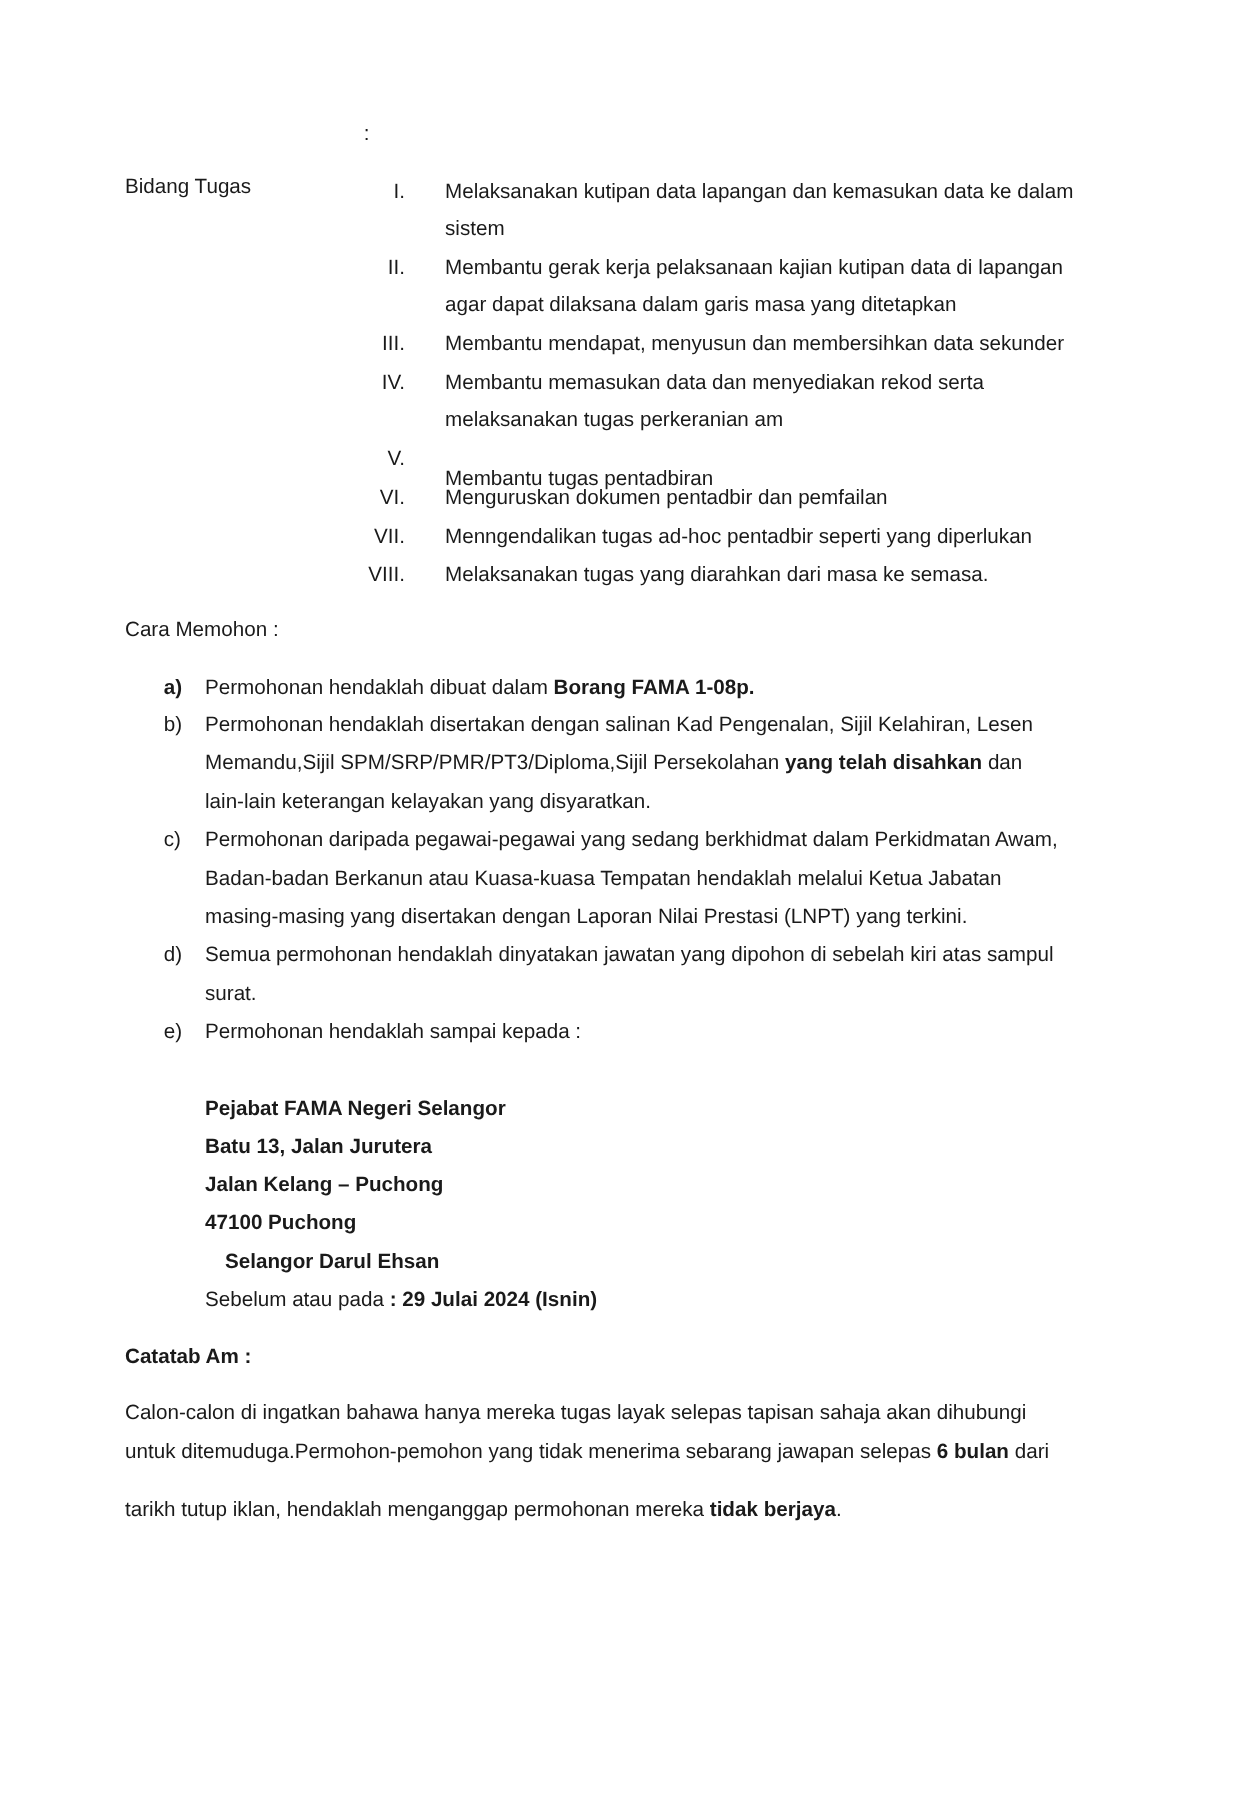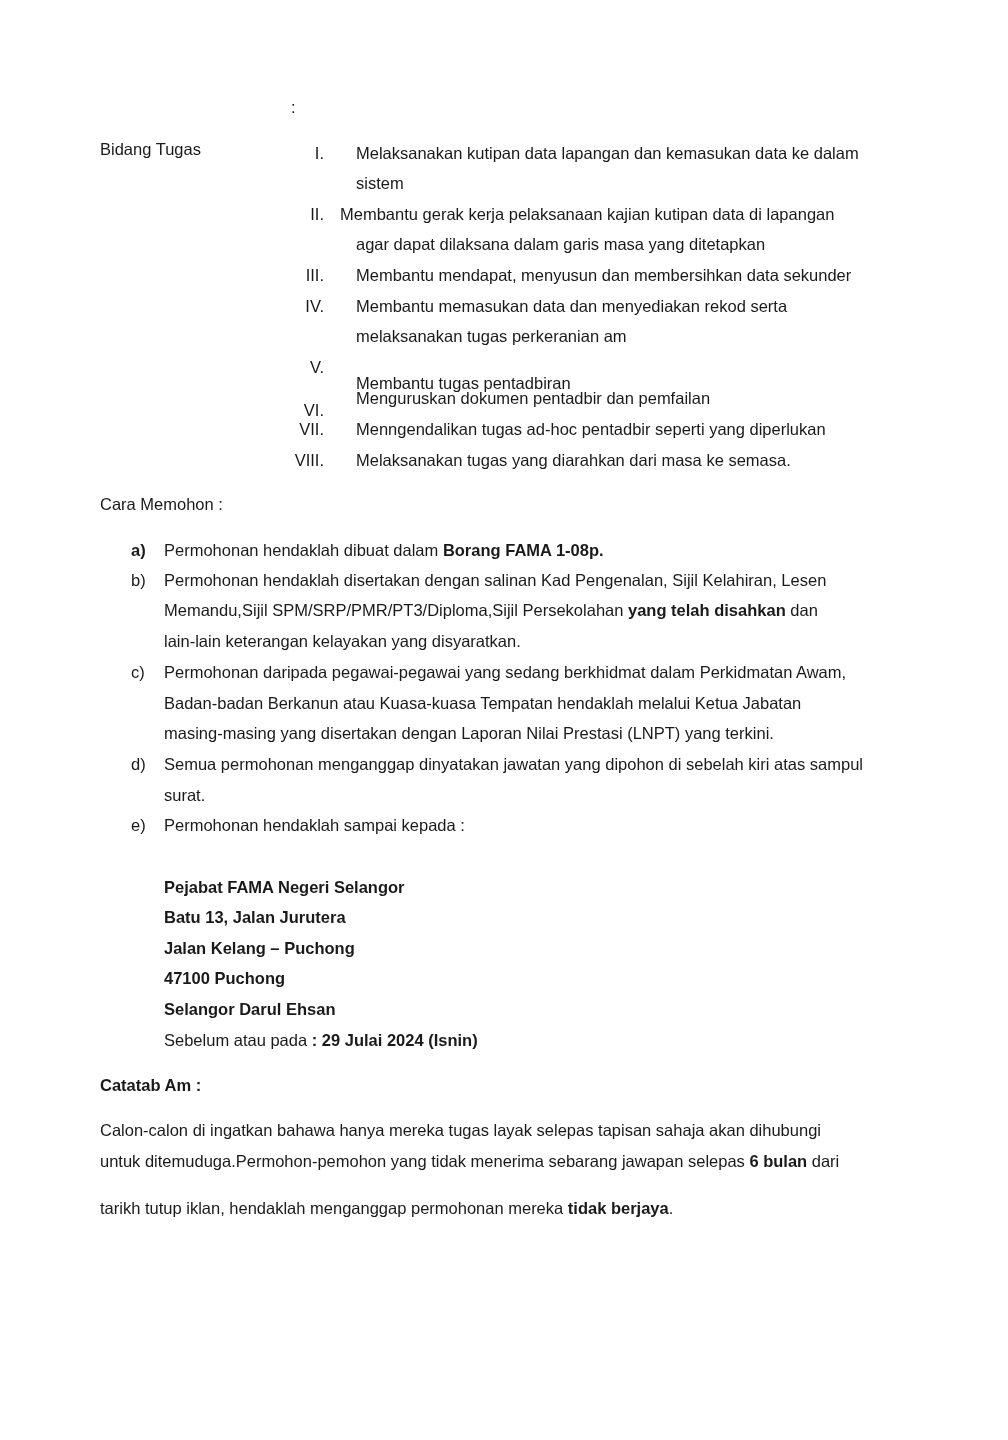--- a/index.html
+++ b/index.html
@@ -30,42 +30,42 @@
 <div>
 
   <div>
     <span class="roman" style="left:264px; top:143px;">I.</span>
     <span class="line" style="left:356px; top:143px;">Melaksanakan kutipan data lapangan dan kemasukan data ke dalam</span>
     <span class="line" style="left:356px; top:173px;">sistem</span>
   </div>
 
   <div>
     <span class="roman" style="left:264px; top:204px;">II.</span>
-    <span class="line" style="left:340px; top:204px;">Membantu gerak kerja pelaksanaan kajian kutipan data  di lapangan</span>
+    <span class="line" style="left:356px; top:204px;">Membantu gerak kerja pelaksanaan kajian kutipan data  di lapangan</span>
     <span class="line" style="left:356px; top:234px;">agar dapat dilaksana dalam garis masa yang ditetapkan</span>
   </div>
 
   <div>
     <span class="roman" style="left:264px; top:265px;">III.</span>
     <span class="line" style="left:356px; top:265px;">Membantu mendapat, menyusun dan membersihkan data sekunder</span>
   </div>
 
   <div>
     <span class="roman" style="left:264px; top:296px;text-align:right;">IV.</span>
     <span class="line" style="left:356px; top:296px;">Membantu memasukan data dan menyediakan rekod serta</span>
     <span class="line" style="left:356px; top:326px;">melaksanakan tugas perkeranian am</span>
   </div>
 
   <div>
     <span class="roman" style="left:264px; top:357px;">V.</span>
     <span class="line" style="left:356px; top:373px;">Membantu tugas pentadbiran</span>
   </div>
 
   <div>
-    <span class="roman" style="left:264px; top:400px;">VI.</span>
+    <span class="roman" style="left:264px; top:388px;">VI.</span>
     <span class="line" style="left:356px; top:388px;">Menguruskan dokumen pentadbir dan pemfailan</span>
   </div>
 
   <div>
     <span class="roman" style="left:264px; top:419px;">VII.</span>
     <span class="line" style="left:356px; top:419px;">Menngendalikan tugas ad-hoc pentadbir seperti yang diperlukan</span>
   </div>
 
   <div>
     <span class="roman" style="left:264px; top:450px;">VIII.</span>
@@ -91,36 +91,36 @@
 
   <div>
     <span class="alpha" style="left:131px; top:662px;">c)</span>
     <span class="line" style="left:164px; top:662px;">Permohonan daripada pegawai-pegawai yang sedang berkhidmat dalam Perkidmatan Awam,</span>
     <span class="line" style="left:164px; top:693px;">Badan-badan Berkanun atau Kuasa-kuasa Tempatan hendaklah melalui Ketua Jabatan</span>
     <span class="line" style="left:164px; top:723px;">masing-masing yang disertakan dengan Laporan Nilai Prestasi (LNPT) yang terkini.</span>
   </div>
 
   <div>
     <span class="alpha" style="left:131px; top:754px;">d)</span>
-    <span class="line" style="left:164px; top:754px;">Semua permohonan menganggap dinyatakan jawatan yang dipohon di sebelah kiri atas sampul</span>
+    <span class="line" style="left:164px; top:754px;">Semua permohonan hendaklah dinyatakan jawatan yang dipohon di sebelah kiri atas sampul</span>
     <span class="line" style="left:164px; top:785px;">surat.</span>
   </div>
 
   <div>
     <span class="alpha" style="left:131px; top:815px;">e)</span>
     <span class="line" style="left:164px; top:815px;">Permohonan hendaklah sampai kepada :</span>
   </div>
 </div>
 
 <div>
   <span class="line b" style="left:164px; top:877px;">Pejabat FAMA Negeri Selangor</span>
   <span class="line b" style="left:164px; top:907px;">Batu 13, Jalan Jurutera</span>
   <span class="line b" style="left:164px; top:938px;">Jalan Kelang – Puchong</span>
   <span class="line b" style="left:164px; top:968px;">47100 Puchong</span>
-  <span class="line b" style="left:164px; top:999px;">Selangor Darul Ehsan</span>
+  <span class="line b" style="left:180px; top:999px;">Selangor Darul Ehsan</span>
   <span class="line" style="left:164px; top:1030px;"><span>Sebelum atau pada </span><b>: 29 Julai 2024 (Isnin)</b></span>
 </div>
 
 <div class="line b" style="left:100px; top:1075px;">Catatab Am :</div>
 
 <div>
   <span class="line" style="left:100px; top:1120px;">Calon-calon di ingatkan bahawa hanya mereka tugas layak selepas tapisan sahaja akan dihubungi</span>
   <span class="line" style="left:100px; top:1151px;"><span>untuk ditemuduga.Permohon-pemohon yang tidak menerima sebarang jawapan selepas </span><b>6 bulan</b><span> dari</span></span>
   <span class="line" style="left:100px; top:1182px;margin-top:16px;"><span>tarikh tutup iklan, hendaklah menganggap permohonan mereka </span><b>tidak berjaya</b><span>.</span></span>
 </div>

